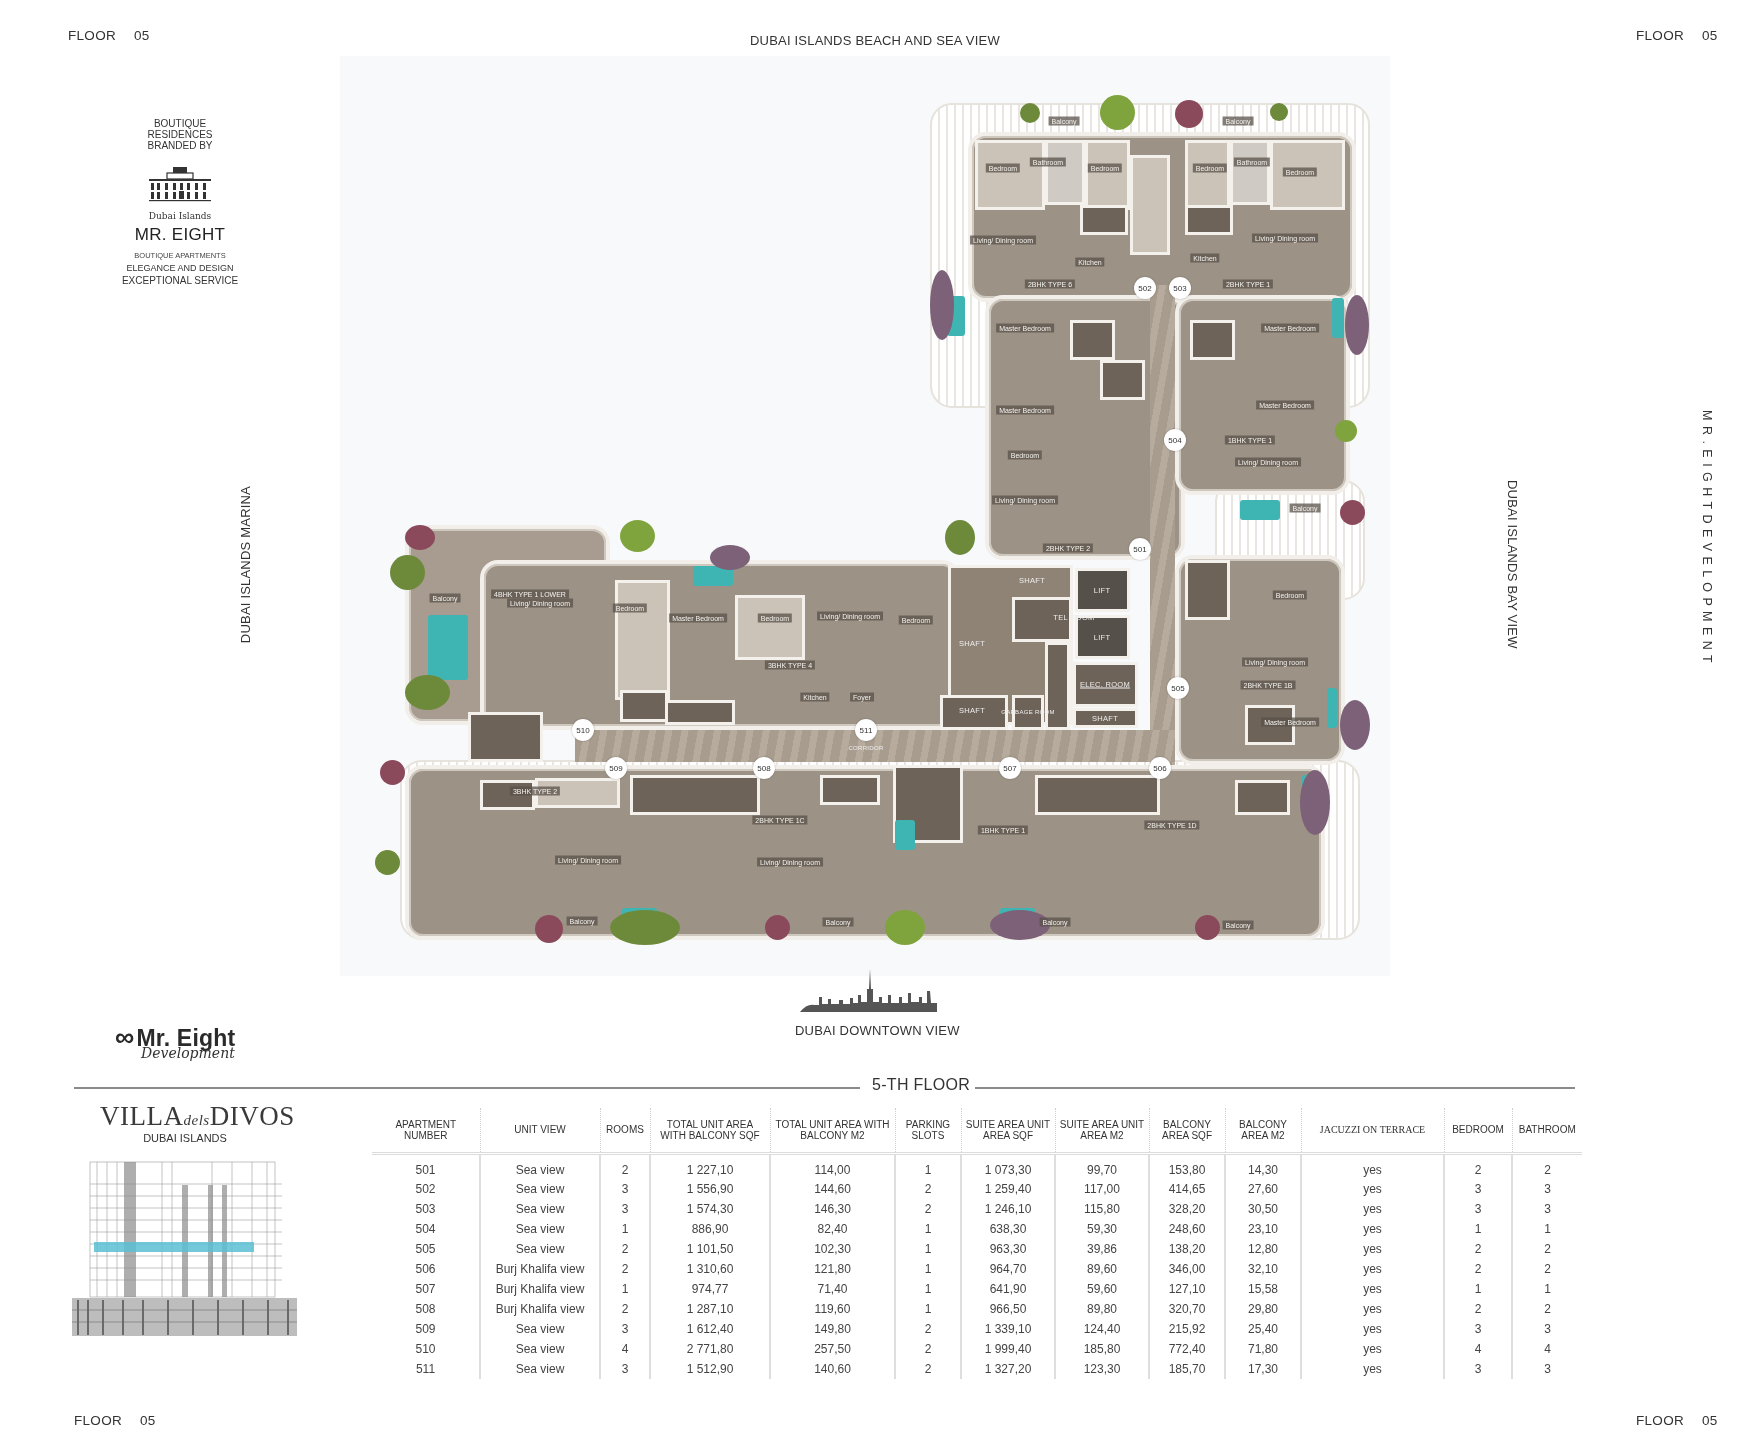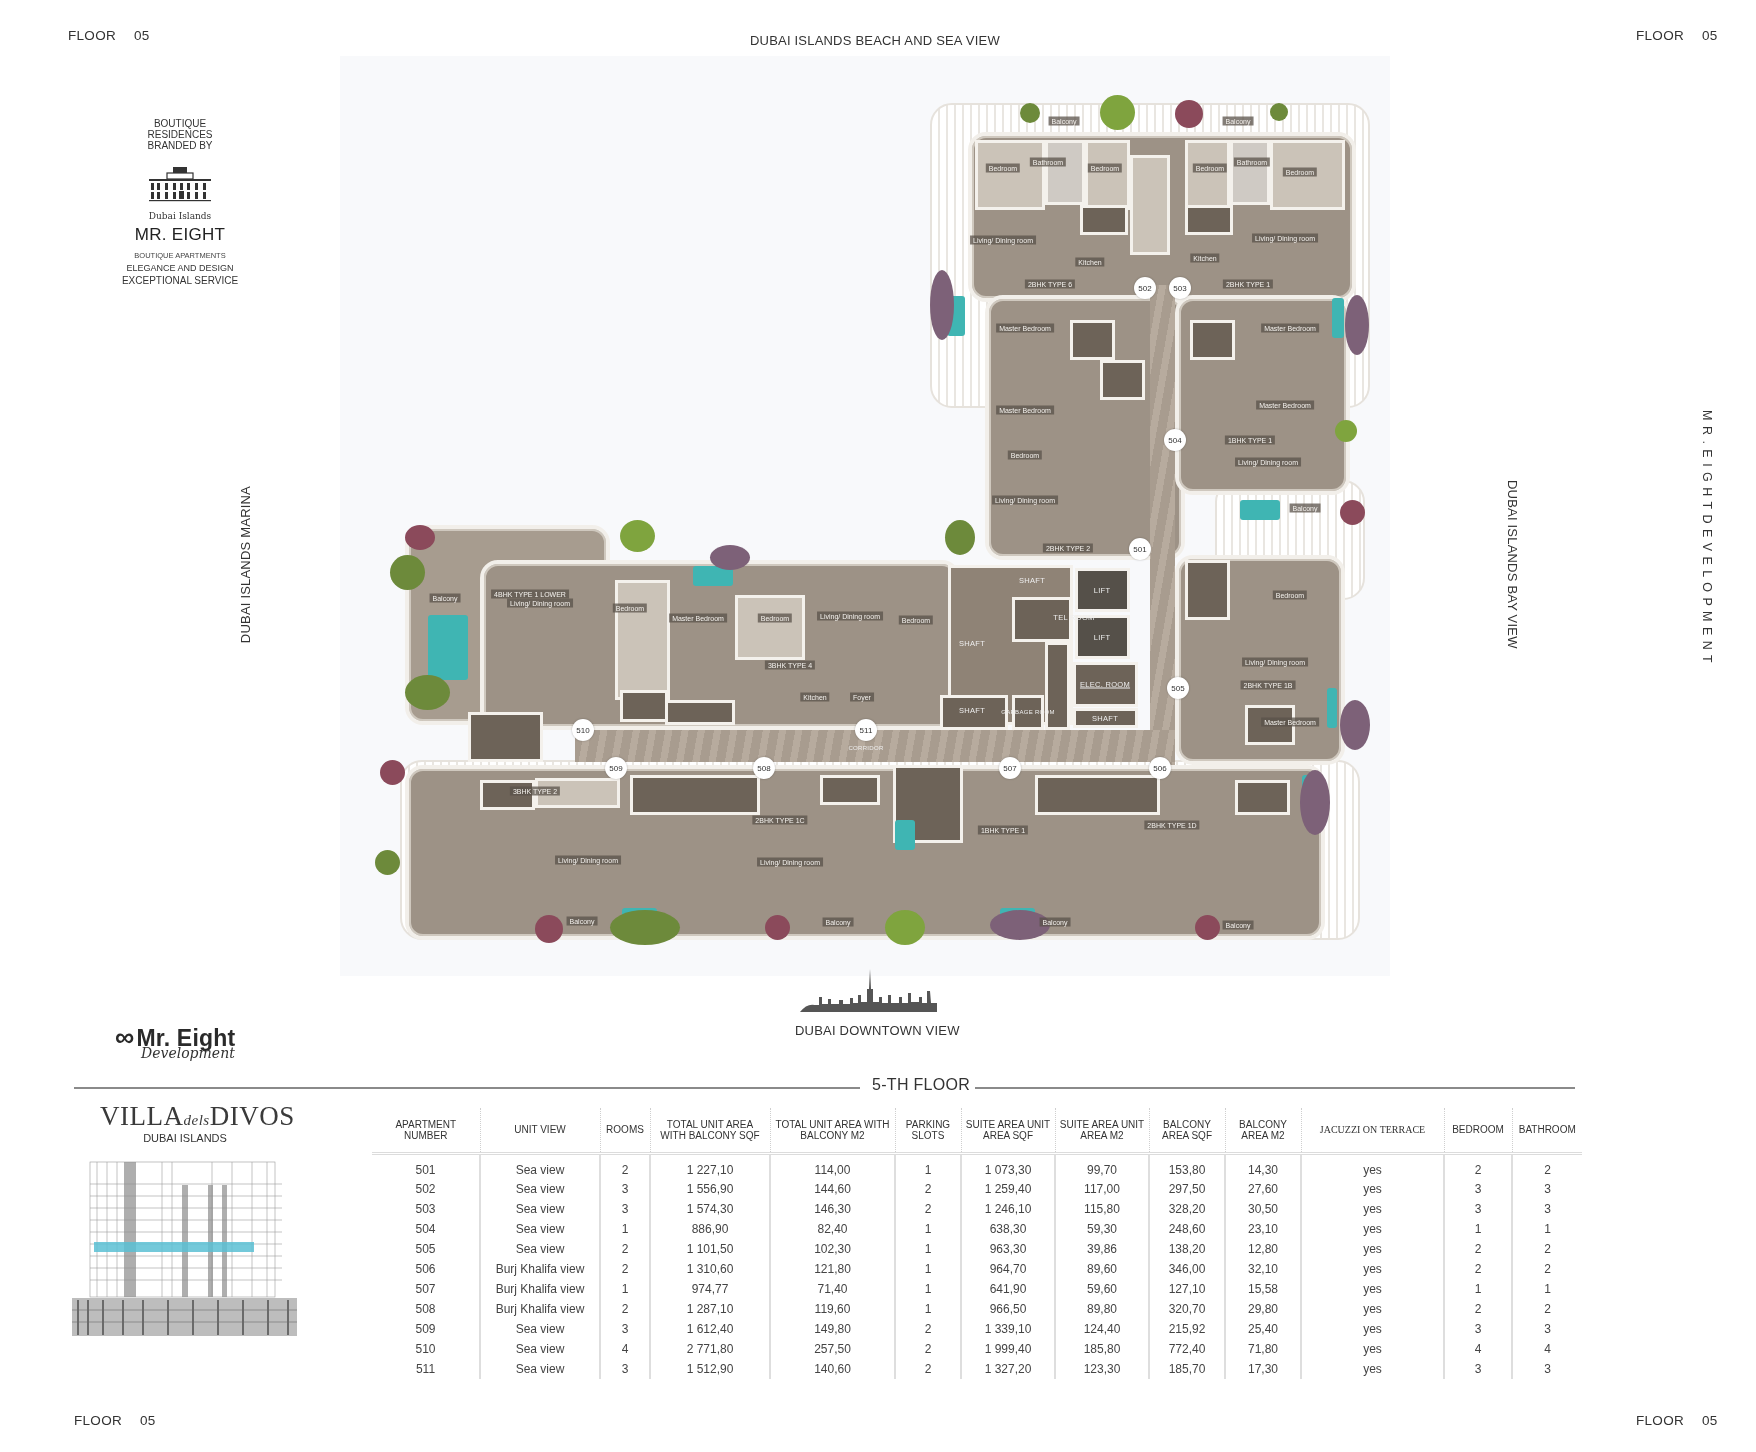--- a/index.html
+++ b/index.html
@@ -401,21 +401,21 @@
       </tr>
       <tr>
         <td>502</td>
         <td>Sea view</td>
         <td>3</td>
         <td>1 556,90</td>
         <td>144,60</td>
         <td>2</td>
         <td>1 259,40</td>
         <td>117,00</td>
-        <td>297,50</td>
+        <td>414,65</td>
         <td>27,60</td>
         <td>yes</td>
         <td>3</td>
         <td>3</td>
       </tr>
       <tr>
         <td>503</td>
         <td>Sea view</td>
         <td>3</td>
         <td>1 574,30</td>

